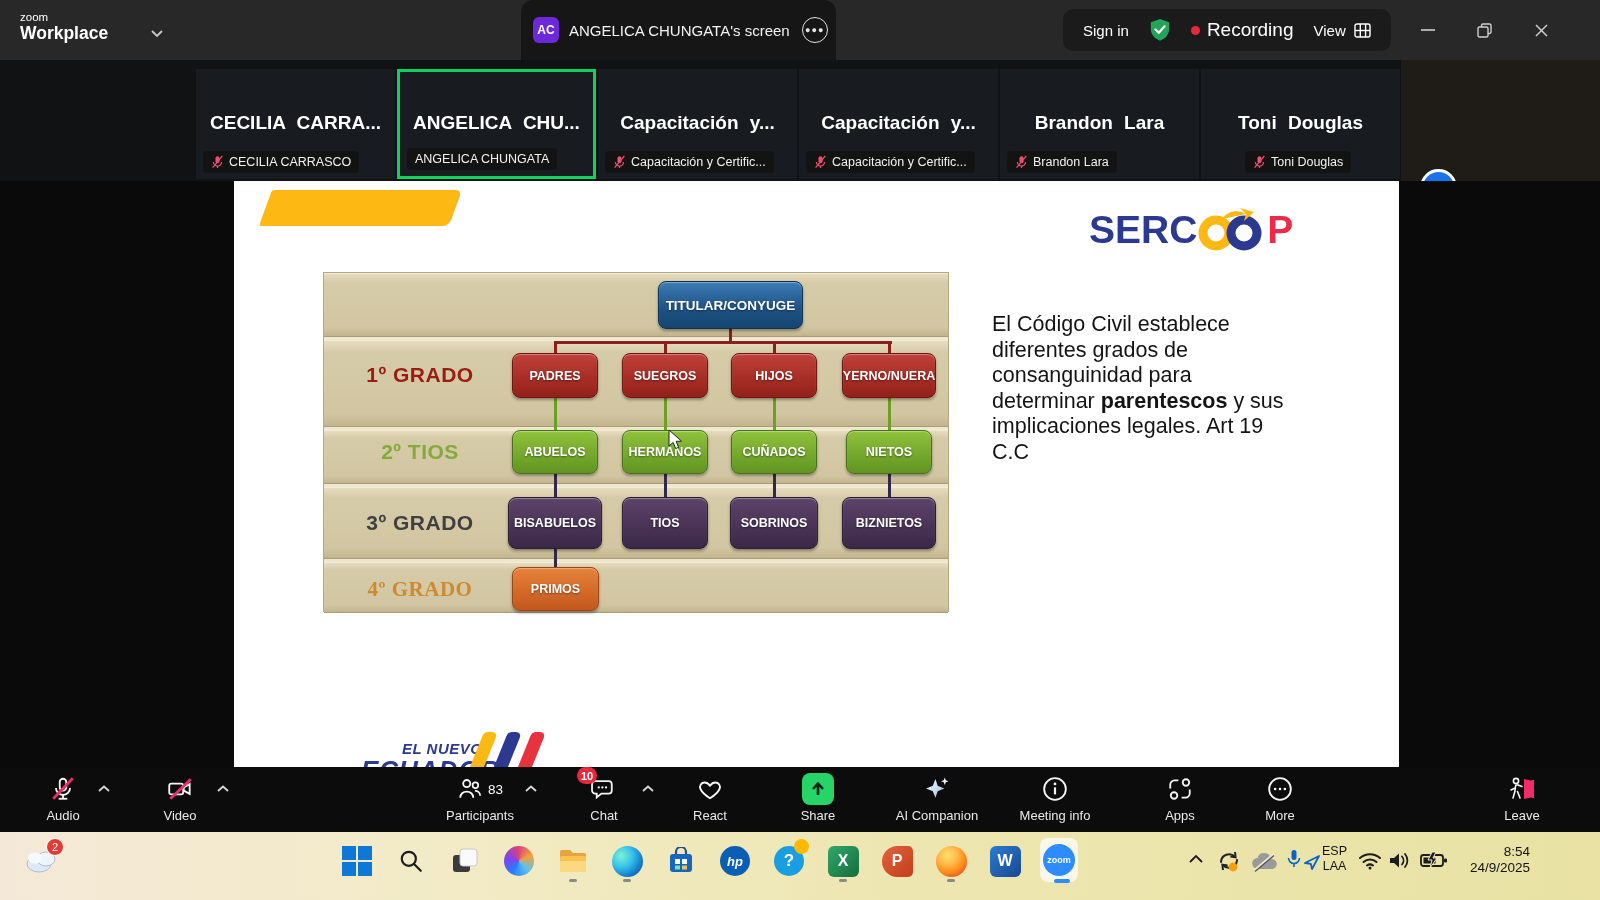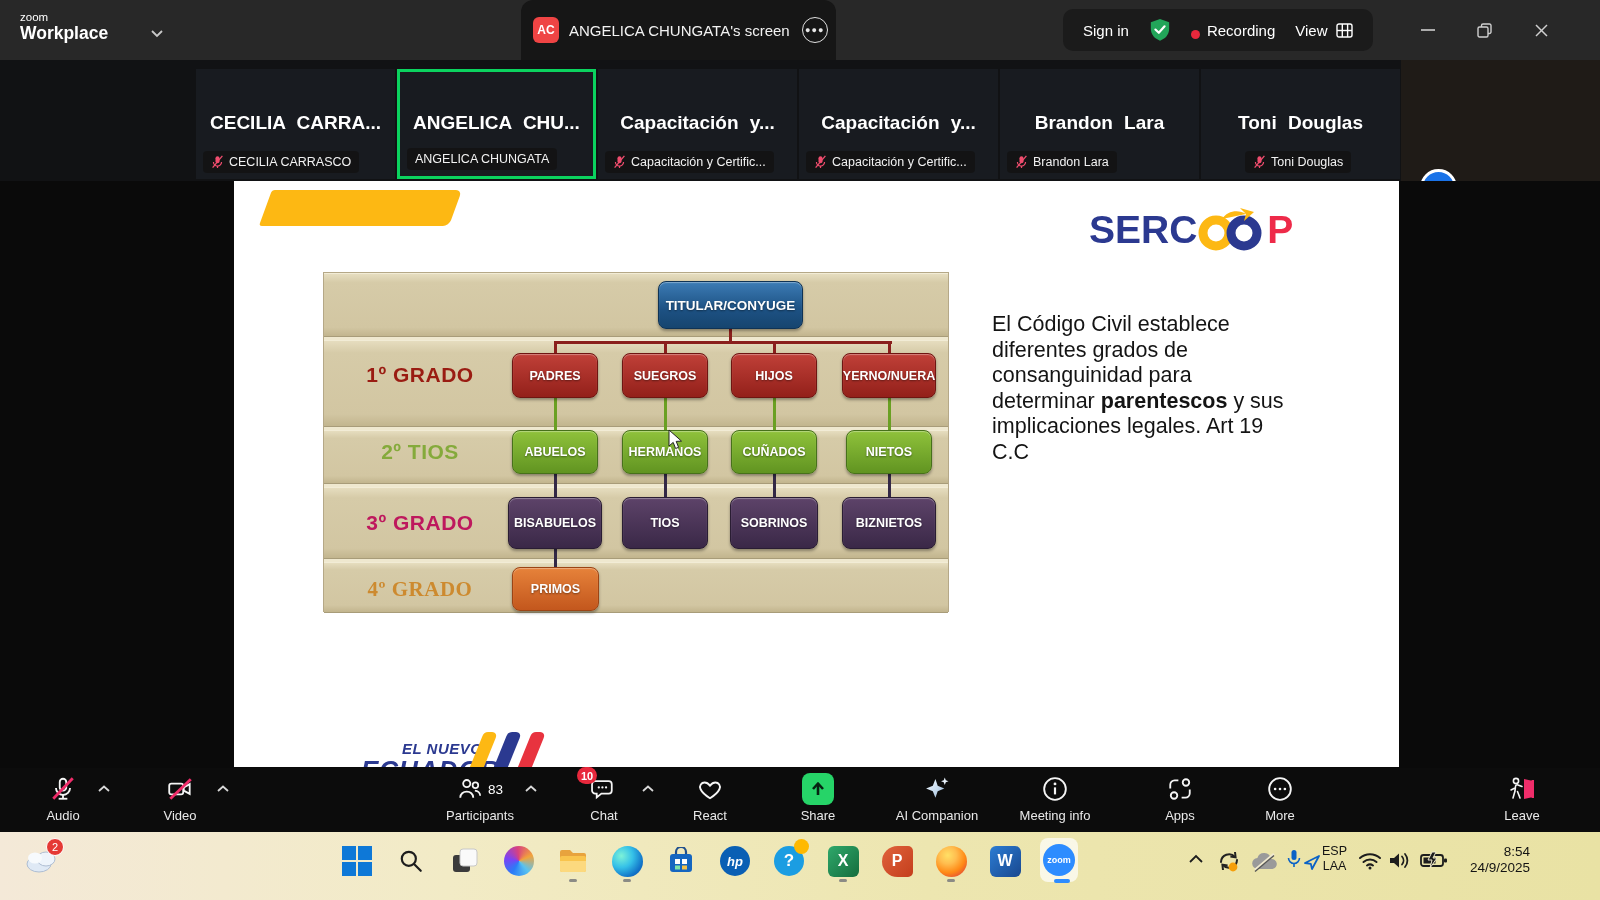--- a/index.html
+++ b/index.html
@@ -6,26 +6,26 @@
   html,body { width:1600px; height:900px; overflow:hidden; background:#000; font-family:"Liberation Sans",sans-serif; }
 
   
   .titlebar { position:absolute; left:0; top:0; width:1600px; height:60px; background:#282828; }
   .brand { position:absolute; left:20px; top:11px; color:#fff; }
   .brand .z1 { font-size:11.5px; line-height:12px; }
   .brand .z2 { font-size:17.5px; font-weight:700; line-height:20px; }
   .brand-chev { position:absolute; left:150px; top:24px; }
   .meeting-tab { position:absolute; left:212px; top:0; height:60px; display:flex; align-items:center; gap:10px; color:#ececec; font-size:15px; padding:0 10px; }
   .share-tab { position:absolute; left:521px; top:0; width:315px; height:60px; background:#161616; border-radius:12px 12px 0 0; display:flex; align-items:center; padding:0 12px; }
-  .avatar-ac { width:26px; height:26px; border-radius:6px; background:#ef4444; color:#fff; font-size:12px; font-weight:700; display:flex; align-items:center; justify-content:center; flex:0 0 auto; }
+  .avatar-ac { width:26px; height:26px; border-radius:6px; background:#6d28d9; color:#fff; font-size:12px; font-weight:700; display:flex; align-items:center; justify-content:center; flex:0 0 auto; }
   .share-tab-title { color:#f2f2f2; font-size:15px; margin-left:10px; white-space:nowrap; }
   .ellipsis-btn { width:26px; height:26px; border:1.6px solid #e0e0e0; border-radius:50%; margin-left:12px; display:flex; align-items:center; justify-content:center; color:#e8e8e8; font-size:9px; letter-spacing:1px; flex:0 0 auto; }
   .status-pill { position:absolute; left:1063px; top:9px; height:42px; background:#1b1b1b; border-radius:10px; display:flex; align-items:center; gap:20px; padding:0 20px; }
   .signin { color:#fff; font-size:15px; }
-  .rec { display:flex; align-items:flex-end; gap:7px; color:#fff; font-size:15px; }
+  .rec { display:flex; align-items:center; gap:7px; color:#fff; font-size:19px; }
   .rec-dot { width:9px; height:9px; border-radius:50%; background:#e8283c; }
   .view { display:flex; align-items:center; gap:8px; color:#fff; font-size:15px; }
   .winctl { position:absolute; top:0; width:48px; height:60px; display:flex; align-items:center; justify-content:center; }
 
   
   .filmstrip { position:absolute; left:0; top:60px; width:1600px; height:121px; background:#111214; }
   .strip-right { position:absolute; left:1401px; top:0; width:199px; height:121px; background:#1f1b17; }
   .tile { position:absolute; top:9px; width:199px; height:110px; background:#181b20; }
   .tile.active { border:3px solid #0bd35f; }
   .tile-name { position:absolute; left:4px; right:4px; top:43px; text-align:center; color:#fff; font-size:19px; font-weight:700; word-spacing:6px; white-space:nowrap; overflow:hidden; }
@@ -250,21 +250,21 @@
 
     <div class="chart">
       <div class="band" style="top:0; height:64px;"></div>
       <div class="band" style="top:67px; height:87px;"></div>
       <div class="band" style="top:157px; height:54px;"></div>
       <div class="band" style="top:214px; height:72px;"></div>
       <div class="band" style="top:289px; height:51px;"></div>
 
       <div class="grade" style="top:90px; color:#9a1c12;">1º GRADO</div>
       <div class="grade" style="top:167px; color:#85aa3b;">2º TIOS</div>
-      <div class="grade" style="top:238px; color:#be185d;">3º GRADO</div>
+      <div class="grade" style="top:238px; color:#404040;">3º GRADO</div>
       <div class="grade" style="top:304px; color:#cd8a2f;font-family:Liberation Serif, serif;">4º GRADO</div>
 
       <div class="conn" style="left:405px; top:56px; width:3px; height:12px; background:#8a1f1c;"></div>
       <div class="conn" style="left:230px; top:68px; width:338px; height:3px; background:#8a1f1c;"></div>
       <div class="conn" style="left:230px; top:71px; width:3px; height:9px; background:#8a1f1c;"></div>
       <div class="conn" style="left:340px; top:71px; width:3px; height:9px; background:#8a1f1c;"></div>
       <div class="conn" style="left:449px; top:71px; width:3px; height:9px; background:#8a1f1c;"></div>
       <div class="conn" style="left:564px; top:71px; width:3px; height:9px; background:#8a1f1c;"></div>
       <div class="conn" style="left:230px; top:125px; width:3px; height:32px; background:#6aa023;"></div>
       <div class="conn" style="left:340px; top:125px; width:3px; height:32px; background:#6aa023;"></div>

